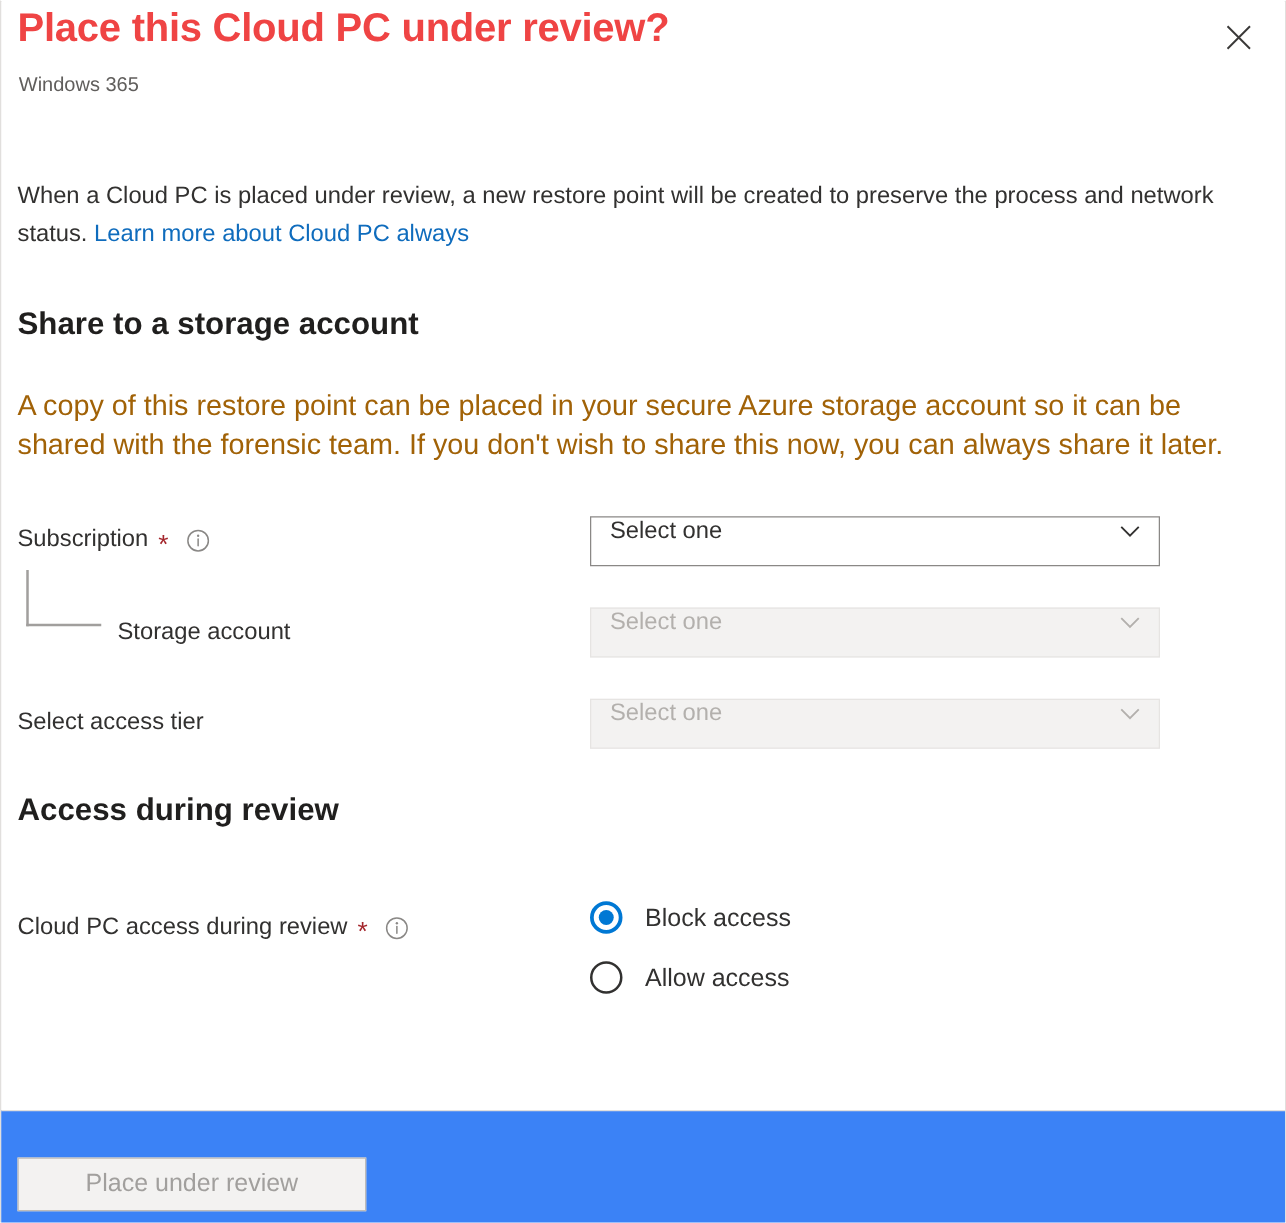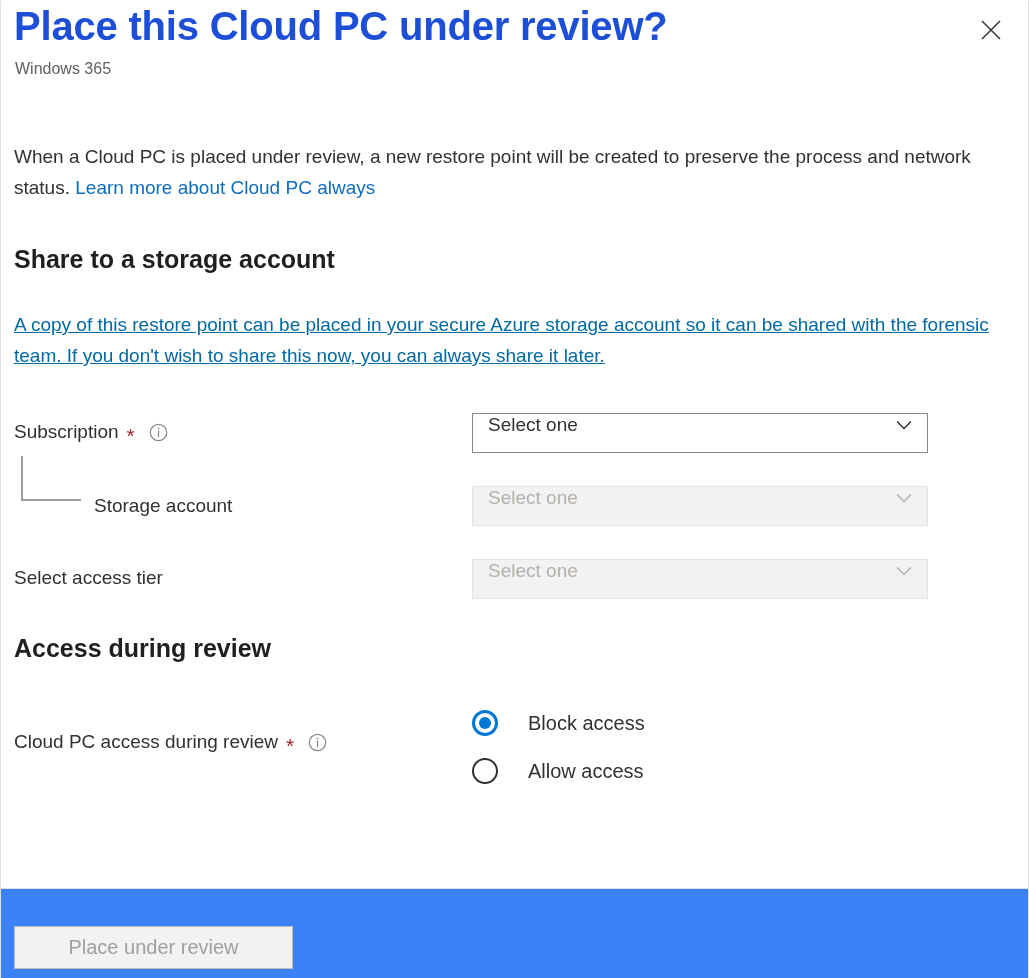--- a/index.html
+++ b/index.html
@@ -28,24 +28,24 @@
   
   .header {
     position: absolute;
     left: 0; top: 0; right: 0;
     height: 100px;
   }
   .title {
     position: absolute;
     left: 13px;
     top: 3px;
-    font-size: 40px;
+    font-size: 32px;
     font-weight: bold;
     letter-spacing: -0.2px;
-    color: #1d4ed8;
+    color: #ef4444;
     white-space: nowrap;
   }
   .subtitle {
     position: absolute;
     left: 14px;
     top: 59px;
     font-size: 16px;
     color: #605e5c;
     white-space: nowrap;
   }
@@ -97,24 +97,23 @@
     white-space: nowrap;
   }
   #heading-share { top: 144px; }
   #heading-access { top: 533px; }
 
   .description {
     position: absolute;
     left: 13px;
     top: 208px;
     width: 998px;
-    font-size: 19px;
+    font-size: 23px;
     line-height: 31px;
-    color: #0369a1;
-    text-decoration: underline;
+    color: #a16207;
   }
 
   
   .field-label {
     position: absolute;
     font-size: 19px;
     color: #323130;
     display: flex;
     align-items: center;
     white-space: nowrap;
@@ -185,25 +184,24 @@
   #dropdown-accesstier   { top: 458px; }
 
   
   .radio-group {
     position: absolute;
     left: 471px;
     top: 598px;
   }
   .radio-option {
     display: flex;
-    align-items: center;
+    align-items: flex-end;
     height: 48px;
     cursor: pointer;
     user-select: none;
-    gap: 12px;
   }
   .radio-mark {
     width: 26px;
     height: 26px;
     border-radius: 50%;
     box-sizing: border-box;
     border: 2px solid #323130;
     display: flex;
     align-items: center;
     justify-content: center;

